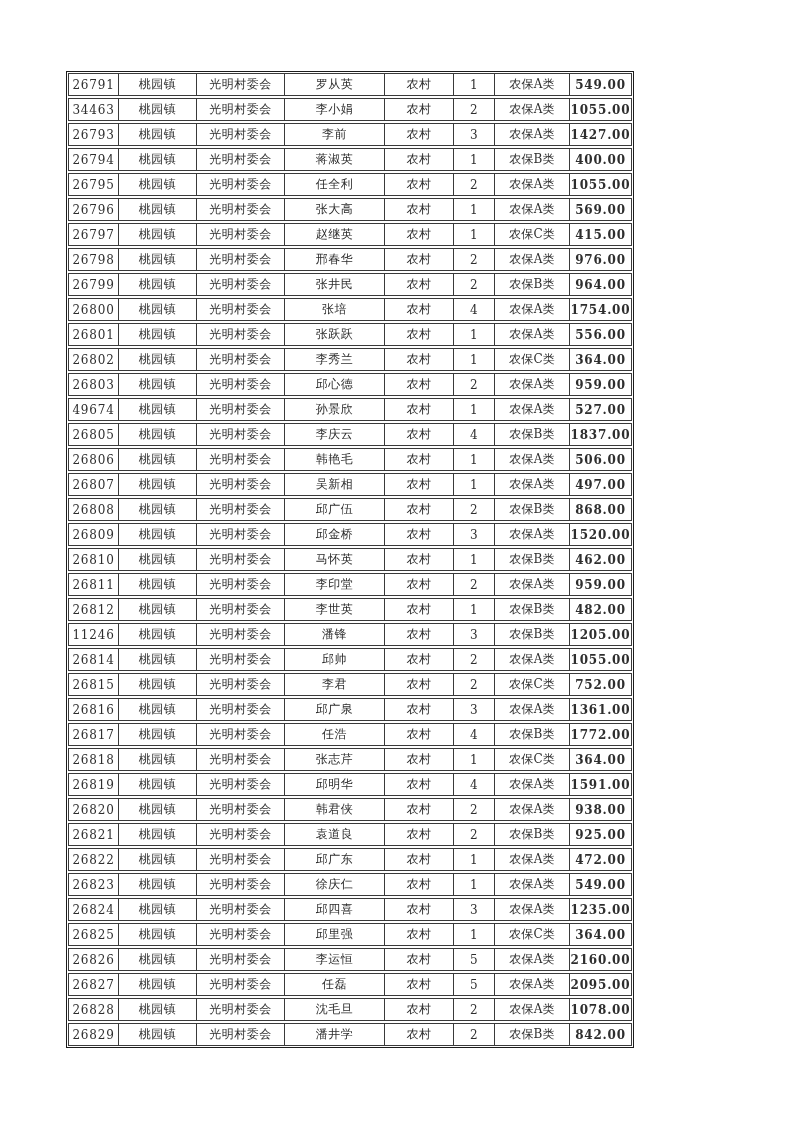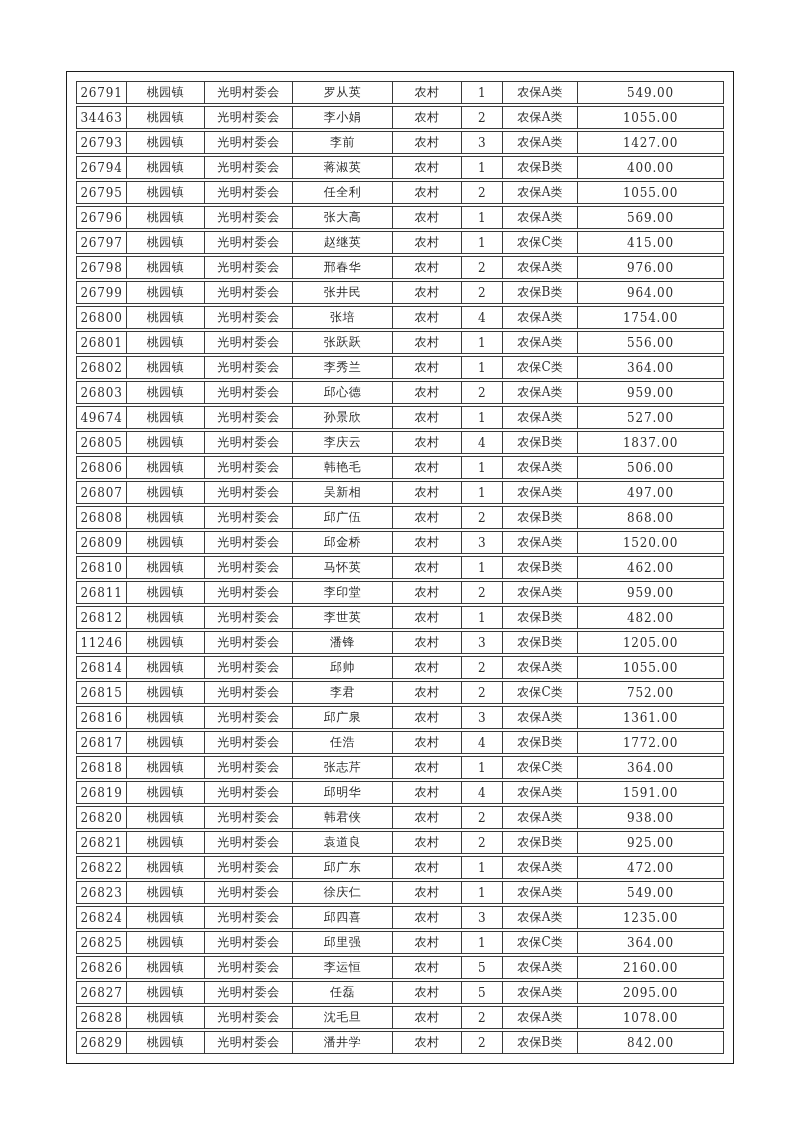--- a/index.html
+++ b/index.html
@@ -13,24 +13,24 @@
     height: 1122px;
     margin: 0 auto;
     background: #ffffff;
     font-family: "DejaVu Serif", "Liberation Serif", serif;
     overflow: hidden;
   }
   .table {
     position: absolute;
     left: 66px;
     top: 71px;
-    width: 668px;
+    width: 568px;
     box-sizing: border-box;
     border: 1px solid #1c1c1c;
-    padding: 9px;
+    padding: 1px;
     background: #ffffff;
   }
   .row {
     display: flex;
     height: 23px;
     box-sizing: border-box;
     border: 1px solid #3a3a3a;
     margin-bottom: 2px;
     background: #ffffff;
   }
@@ -52,21 +52,21 @@
   .cell:last-child {
     border-right: none;
   }
   .c0 { width: 50px; letter-spacing: 0.8px; }
   .c1 { width: 78px; font-family: Liberation Mono, monospace; }
   .c2 { width: 88px; text-align: right; }
   .c3 { width: 100px; }
   .c4 { width: 69px; }
   .c5 { width: 41px; }
   .c6 { width: 75px; letter-spacing: 0.2px; text-align: right; }
-  .c7 { flex: 1; letter-spacing: 0.8px; }
+  .c7 { flex: 1; letter-spacing: 0.8px; font-weight: bold; }
 </style>
 </head>
 <body>
 
 <div class="page">
   <div class="table">
   <div class="row">
     <div class="cell c0">26791</div>
     <div class="cell c1">桃园镇</div>
     <div class="cell c2">光明村委会</div>

